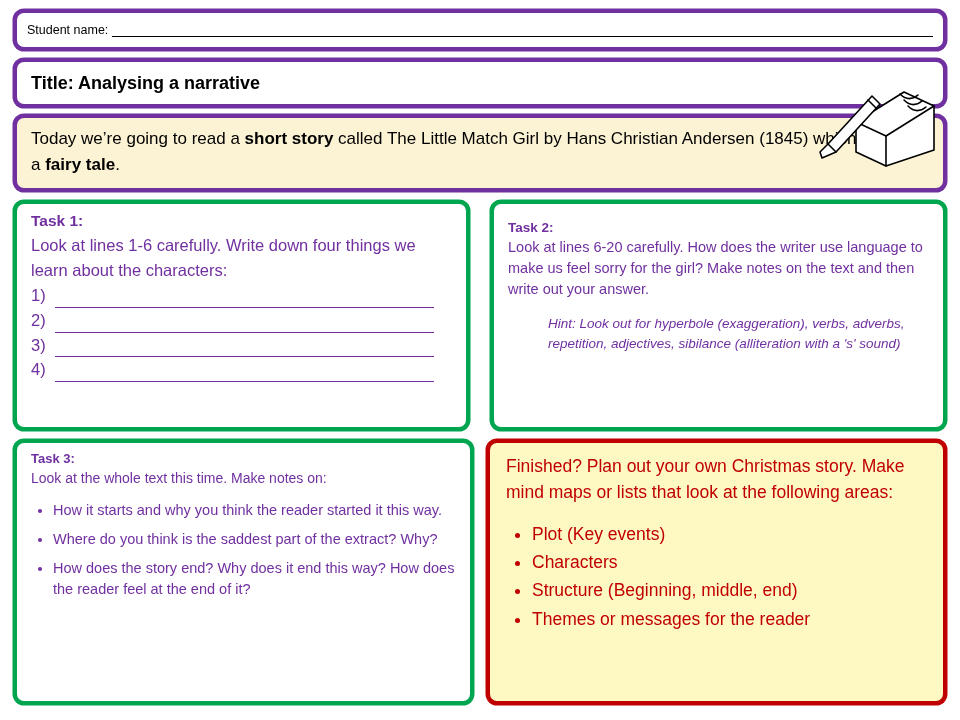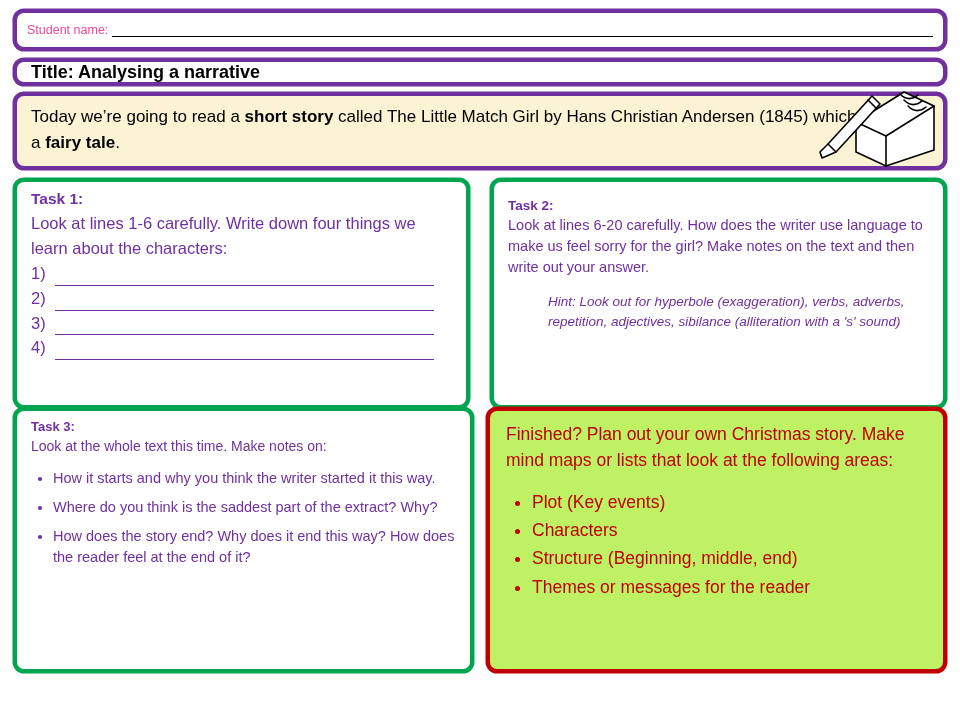--- a/index.html
+++ b/index.html
@@ -44,51 +44,51 @@
   .green-box {
     border: 3px solid #00a550;
     border-radius: 10px;
     box-shadow: 0 0 0 1.5px #00a550;
     background: #ffffff;
   }
   .red-box {
     border: 3px solid #c00000;
     border-radius: 10px;
     box-shadow: 0 0 0 1.5px #c00000;
-    background: #bef264;
+    background: #fef9c3;
   }
 
   
   .top-row {
     display: flex;
     gap: 14px;
     height: 40px;
   }
   .top-row .box {
     flex: 1;
     display: flex;
     align-items: center;
     padding: 0 10px;
     font-size: 12.5px;
-    color: #ec4899;
+    color: #000000;
   }
   .field-label {
     white-space: nowrap;
   }
   .field-line {
     flex: 1;
     border-bottom: 1px solid #000;
     height: 12px;
     margin-left: 4px;
   }
 
   
   .title-box {
     margin-top: 9px;
-    height: 26px;
+    height: 48px;
     display: flex;
     align-items: center;
     padding: 0 14px;
   }
   .title-text {
     font-size: 18px;
     font-weight: bold;
     color: #000;
   }
 
@@ -156,21 +156,21 @@
   }
   .task2 .hint {
     font-size: 13.5px;
     line-height: 1.45;
     font-style: italic;
     margin-top: 14px;
     margin-left: 40px;
   }
 
   .bottom-grid {
-    margin-top: 0;
+    margin-top: 10px;
     display: flex;
     gap: 14px;
   }
 
   .task3 {
     height: 264px;
     padding: 8px 14px;
     color: #7030a0;
   }
   .task3 .task-head { font-size: 13px; }
@@ -288,21 +288,21 @@
       </div>
     </div>
   </div>
 
   <div class="bottom-grid">
     <div class="col">
       <div class="box green-box task3">
         <div class="task-head">Task 3:</div>
         <div class="body">Look at the whole text this time. Make notes on:</div>
         <ul>
-          <li>How it starts and why you think the writer started it this way.</li>
+          <li>How it starts and why you think the reader started it this way.</li>
           <li>Where do you think is the saddest part of the extract? Why?</li>
           <li>How does the story end? Why does it end this way? How does the reader feel at the end of it?</li>
         </ul>
       </div>
     </div>
 
     <div class="col">
       <div class="box red-box finished">
         <div class="lead">Finished? Plan out your own Christmas story. Make mind maps or lists that look at the following areas:</div>
         <ul>

